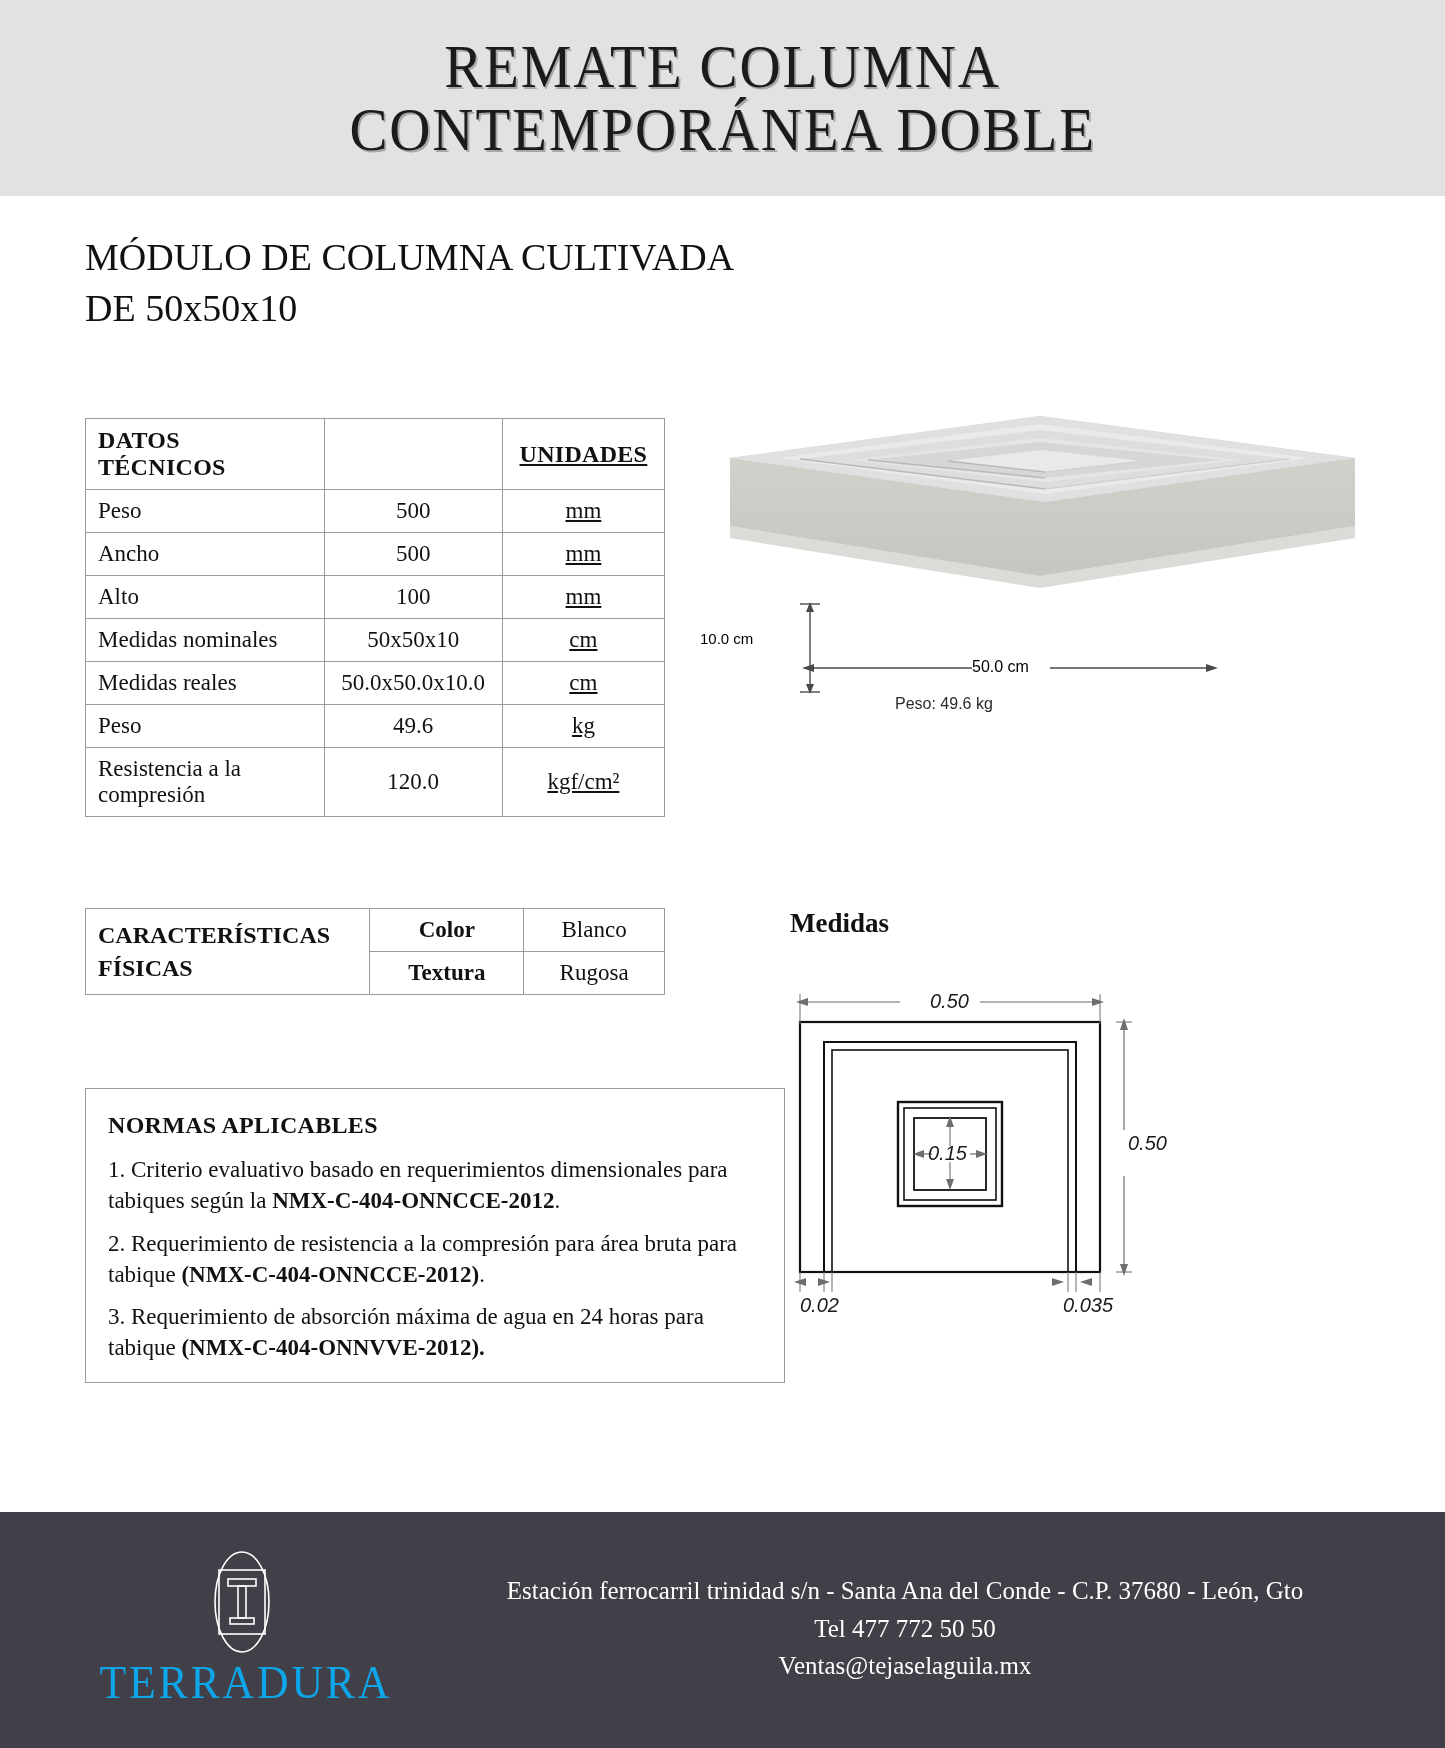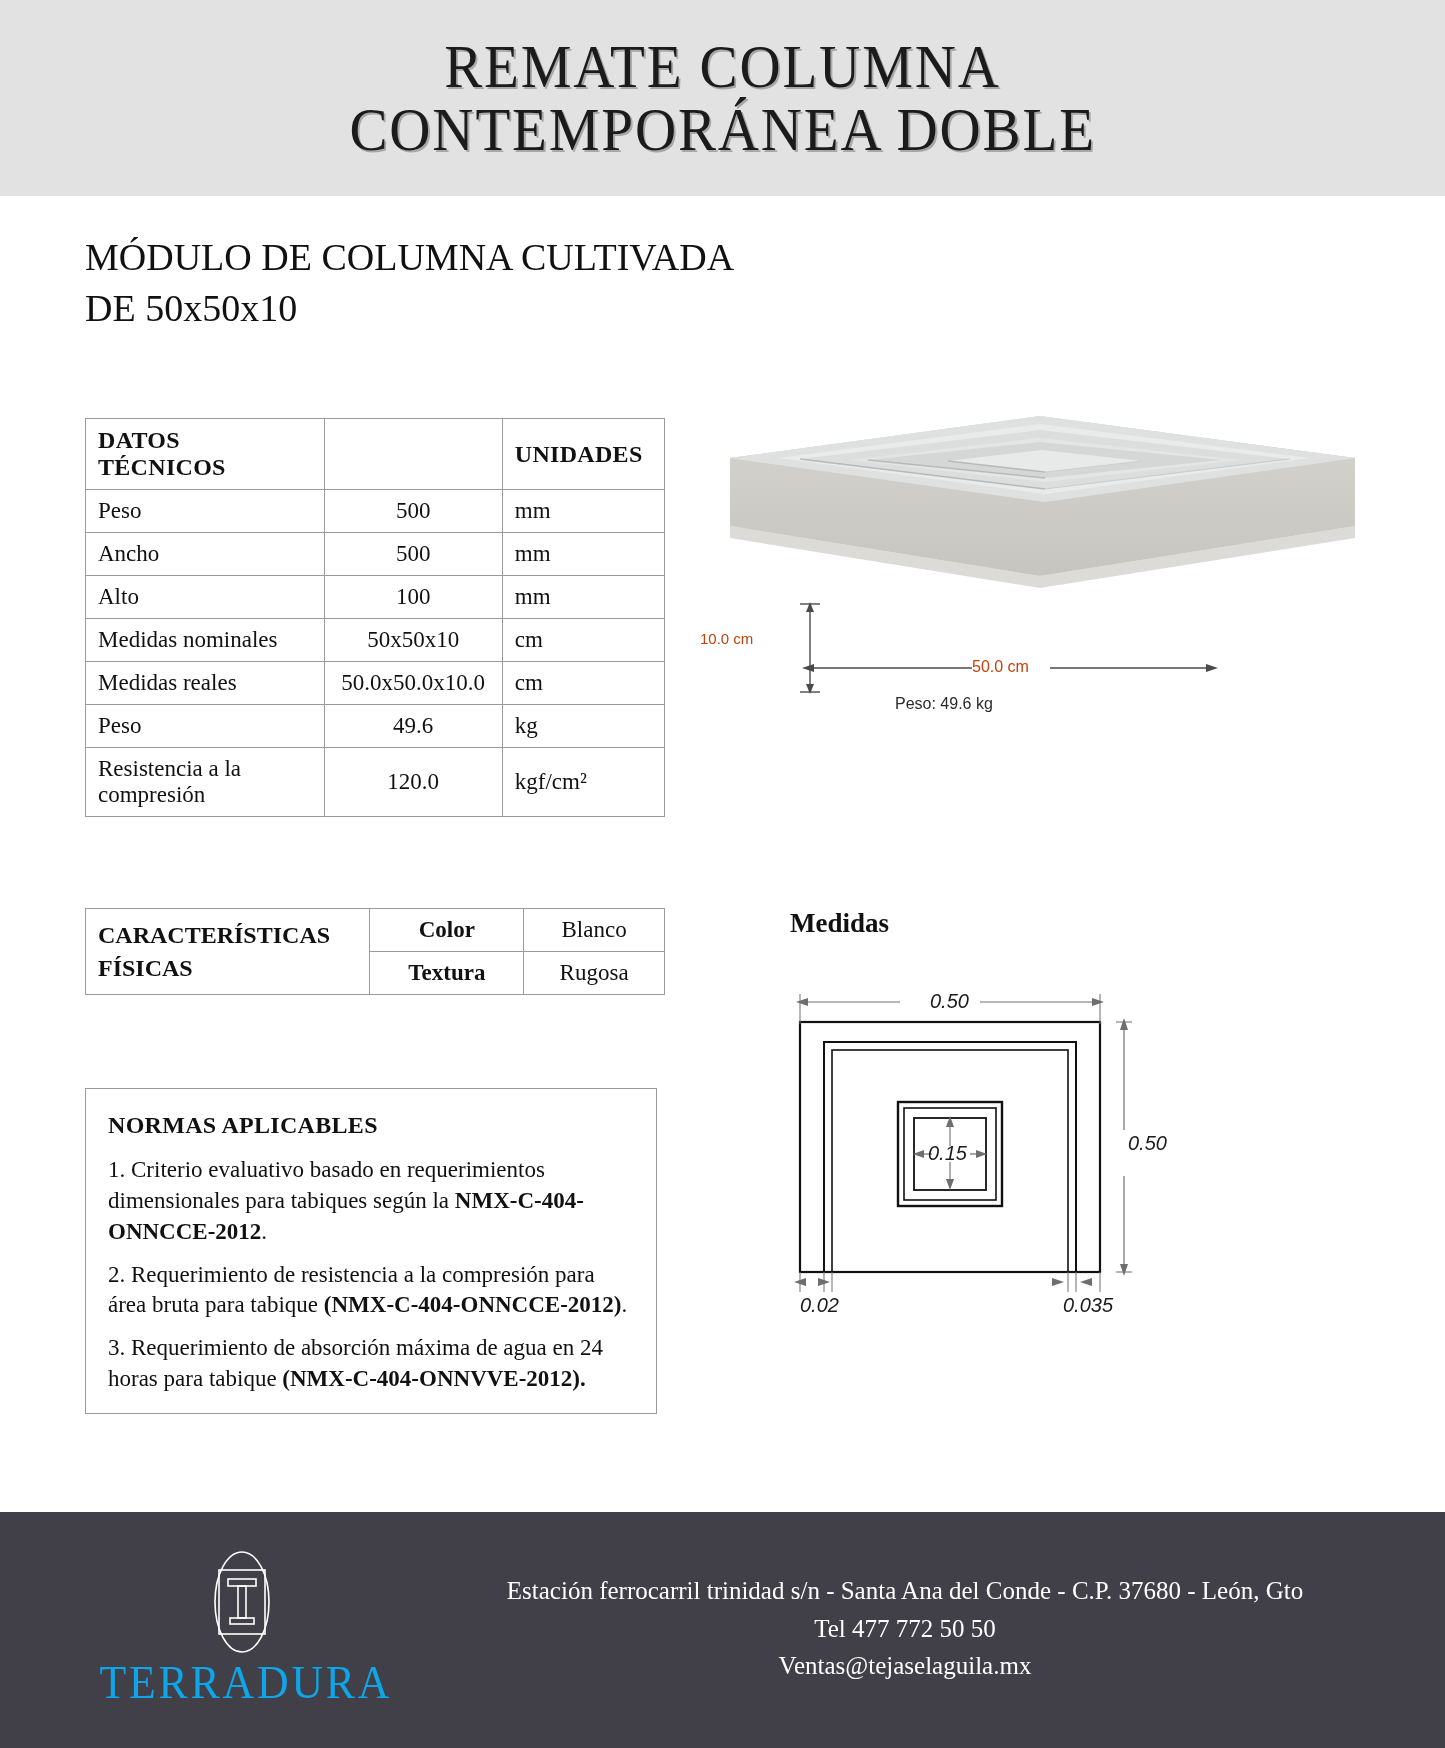--- a/index.html
+++ b/index.html
@@ -34,53 +34,53 @@
     position:absolute;left:85px;top:418px;
     border-collapse:collapse;width:580px;
     font-size:23px;color:#111;
   }
   .tech-table td{
     border:1px solid #9a9a9a;
     padding:8px 12px;height:22px;
   }
   .tech-table .c-label{width:276px;text-align:left;}
   .tech-table .c-value{width:160px;text-align:center;}
-  .tech-table .c-unit{width:144px;}
+  .tech-table .c-unit{width:144px;text-align:center;text-decoration:underline;}
   .tech-table .hdr td{font-weight:bold;font-size:24px;letter-spacing:.3px;}
 
   .phys-table{
     position:absolute;left:85px;top:908px;
     border-collapse:collapse;width:580px;
     font-size:23px;color:#111;
   }
   .phys-table td{border:1px solid #9a9a9a;padding:8px 12px;}
   .phys-table .p-head{
     width:276px;font-weight:bold;font-size:24px;vertical-align:middle;line-height:1.35;
   }
   .phys-table .p-key{width:160px;text-align:center;font-weight:bold;}
   .phys-table .p-val{width:144px;text-align:center;}
 
   
   .norms-box{
-    position:absolute;left:85px;top:1088px;width:572px;
+    position:absolute;left:85px;top:1088px;width:700px;
     border:1px solid #9a9a9a;
     padding:20px 22px 18px 22px;
     box-sizing:border-box;
     font-size:23px;line-height:1.34;color:#111;
   }
   .norms-title{font-weight:bold;font-size:24px;margin-bottom:14px;letter-spacing:.3px;}
   .norms-item{margin-bottom:12px;}
   .norms-item:last-child{margin-bottom:0;}
   .nb{font-weight:bold;}
 
   
   .photo-wrap{position:absolute;left:700px;top:398px;width:700px;height:330px;}
   .dim-text{
     font-family:"Liberation Sans", sans-serif;
-    font-size:15px;color:#c2410c;position:absolute;white-space:nowrap;
+    font-size:15px;color:#000000;position:absolute;white-space:nowrap;
   }
   .peso-cap{
     position:absolute;left:895px;top:695px;
     font-family:"Liberation Sans", sans-serif;
     font-size:16px;color:#2b2b2b;
   }
 
   
   .medidas-title{
     position:absolute;left:790px;top:908px;

